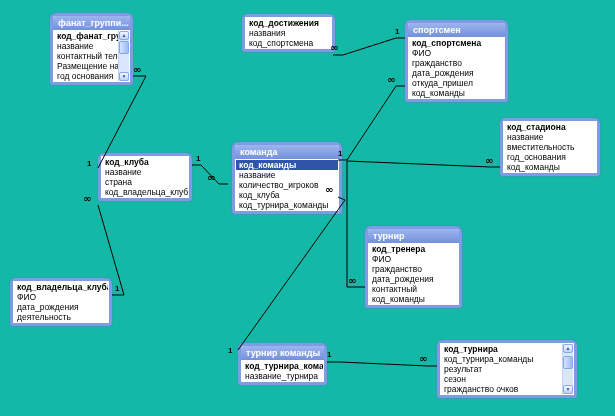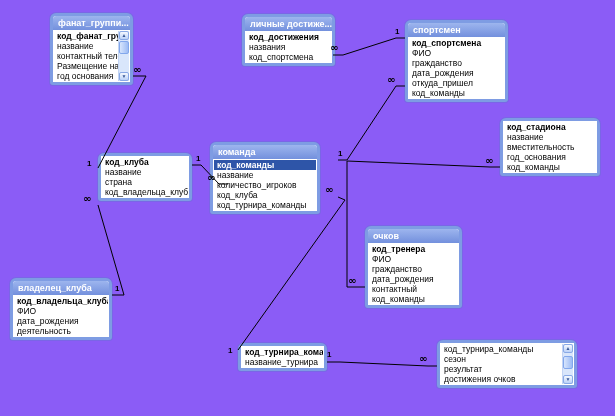--- a/index.html
+++ b/index.html
@@ -1,18 +1,18 @@
 <!DOCTYPE html>
 <html><head>
 <meta charset="utf-8">
 <style>
   html,body { margin:0; padding:0; }
   #canvas {
     position:relative; width:615px; height:416px;
-    background:#8b5cf6; overflow:hidden;
+    background:#14b8a6; overflow:hidden;
     font-family:"Liberation Sans", sans-serif;
   }
   .tbl {
     position:absolute; box-sizing:border-box;
     border:3px solid #7E9CE3; border-radius:6px 6px 3px 3px;
     box-shadow:0 0 0 1px rgba(92,121,201,0.35);
     background:#fff;
   }
   .tbl-header {
     height:14px; line-height:14px;
@@ -66,21 +66,20 @@
       <div class="row">год основания</div>
       <div class="sb">
         <div class="sb-btn">▲</div>
         <div class="sb-thumb"></div>
         <div class="sb-btn sb-down">▼</div>
       </div>
     </div>
   </div>
 
   <div class="tbl" style="left:242px;top:14px;width:93px">
-    <div class="tbl-header"><span>личные достиже...</span></div>
     <div class="tbl-body">
       <div class="row pk">код_достижения</div>
       <div class="row">названия</div>
       <div class="row">код_спортсмена</div>
     </div>
   </div>
 
   <div class="tbl" style="left:405px;top:20px;width:103px">
     <div class="tbl-header"><span>спортсмен</span></div>
     <div class="tbl-body">
@@ -105,66 +104,67 @@
 
   <div class="tbl" style="left:98px;top:153px;width:94px">
     <div class="tbl-body">
       <div class="row pk">код_клуба</div>
       <div class="row">название</div>
       <div class="row">страна</div>
       <div class="row">код_владельца_клуба</div>
     </div>
   </div>
 
-  <div class="tbl" style="left:210px;top:142px;width:110px">
+  <div class="tbl" style="left:232px;top:142px;width:110px">
     <div class="tbl-header"><span>команда</span></div>
     <div class="tbl-body">
       <div class="row pk selected">код_команды</div>
       <div class="row">название</div>
       <div class="row">количество_игроков</div>
       <div class="row">код_клуба</div>
       <div class="row">код_турнира_команды</div>
     </div>
   </div>
 
   <div class="tbl" style="left:365px;top:226px;width:97px">
-    <div class="tbl-header"><span>очков</span></div>
+    <div class="tbl-header"><span>турнир</span></div>
     <div class="tbl-body">
       <div class="row pk">код_тренера</div>
       <div class="row">ФИО</div>
       <div class="row">гражданство</div>
       <div class="row">дата_рождения</div>
       <div class="row">контактный</div>
       <div class="row">код_команды</div>
     </div>
   </div>
 
   <div class="tbl" style="left:10px;top:278px;width:102px">
-    <div class="tbl-header"><span>владелец_клуба</span></div>
     <div class="tbl-body">
       <div class="row pk">код_владельца_клуба</div>
       <div class="row">ФИО</div>
       <div class="row">дата_рождения</div>
       <div class="row">деятельность</div>
     </div>
   </div>
 
   <div class="tbl" style="left:238px;top:343px;width:89px">
+    <div class="tbl-header"><span>турнир команды</span></div>
     <div class="tbl-body">
       <div class="row pk">код_турнира_команд</div>
       <div class="row">название_турнира</div>
     </div>
   </div>
 
   <div class="tbl" style="left:437px;top:340px;width:140px">
     <div class="tbl-body">
+      <div class="row pk">код_турнира</div>
       <div class="row">код_турнира_команды</div>
+      <div class="row">результат</div>
       <div class="row">сезон</div>
-      <div class="row">результат</div>
-      <div class="row">достижения очков</div>
+      <div class="row">гражданство очков</div>
       <div class="sb">
         <div class="sb-btn">▲</div>
         <div class="sb-thumb" style="margin-top:3px"></div>
         <div class="sb-btn sb-down">▼</div>
       </div>
     </div>
   </div>
 
   <svg class="wires" width="615" height="416">
     <polyline points="133,76 146,76 98,168"></polyline>

